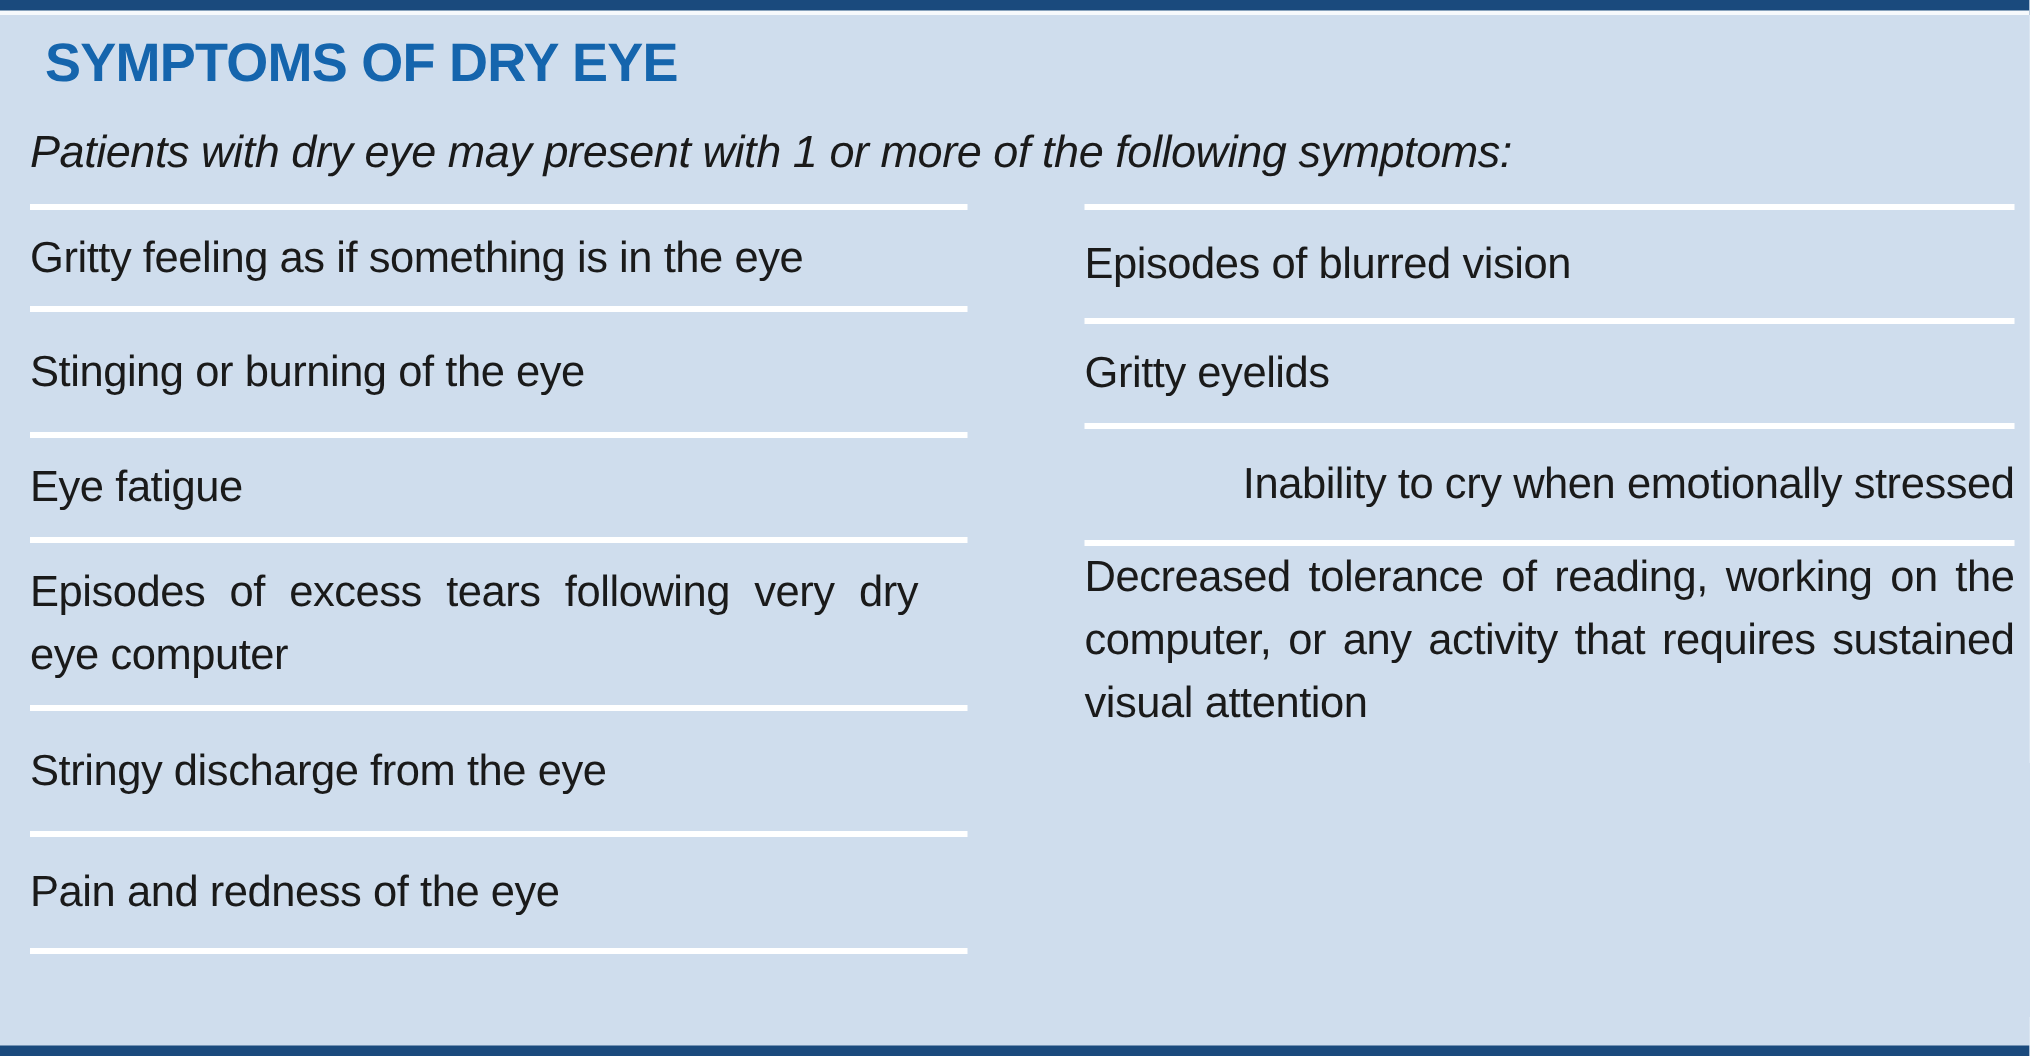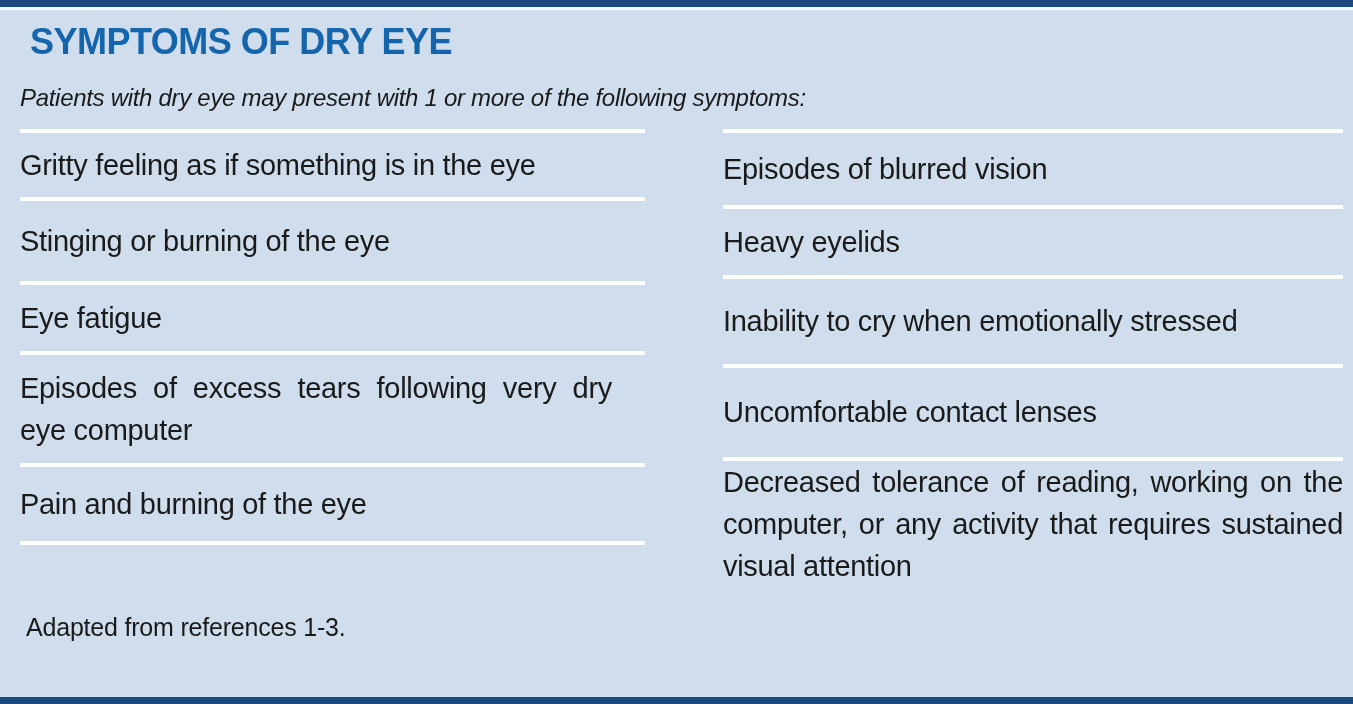--- a/index.html
+++ b/index.html
@@ -34,21 +34,21 @@
   .page-title{
     margin:20px 4px 0 30px;
     font-size:36px;
     line-height:1.2;
     font-weight:700;
     letter-spacing:-0.5px;
     color:var(--title);
   }
   .intro{
     margin:21px 0 0 20px;
-    font-size:24px;
+    font-size:30px;
     line-height:1.2;
     font-style:italic;
     letter-spacing:-0.3px;
     color:var(--text);
   }
   .columns{
     display:flex;
     margin:16px 0 0 20px;
     align-items:flex-start;
   }
@@ -70,21 +70,21 @@
   
   .col.left  .r0{height:68px;}
   .col.left  .r1{height:84px;}
   .col.left  .r2{height:70px;}
   .col.left  .r3{height:112px;}
   .col.left  .r3 .cell{max-width:592px;}
   .col.left  .r4{height:84px;}
   .col.left  .r5{height:78px;}
   .col.right .r0{height:76px;}
   .col.right .r1{height:70px;}
-  .col.right .r2{height:89px;}
+  .col.right .r2{height:78px;text-align:right;}
   .col.right .r3{height:93px;}
   .col.right .r4{min-height:130px;align-items:flex-start;}
   .cell{width:100%;}
   .footnote{
     margin:22px 0 0 26px;
     font-size:25px;
     letter-spacing:-0.2px;
     color:var(--text);
   }
 </style>
@@ -105,39 +105,38 @@
         </div>
       <div class="row r1">
           <div class="cell">Stinging or burning of the eye</div>
         </div>
       <div class="row r2">
           <div class="cell">Eye fatigue</div>
         </div>
       <div class="row r3">
           <div class="cell justify">Episodes of excess tears following very dry eye computer</div>
         </div>
+      <div class="row r4">
+          <div class="cell">Stringy discharge from the eye</div>
+        </div>
       <div class="row r5">
-          <div class="cell">Pain and burning of the eye</div>
+          <div class="cell">Pain and redness of the eye</div>
         </div>
     </div>
     <div class="col right">
       <div class="row r0">
           <div class="cell">Episodes of blurred vision</div>
         </div>
       <div class="row r1">
-          <div class="cell">Heavy eyelids</div>
+          <div class="cell">Gritty eyelids</div>
         </div>
       <div class="row r2">
           <div class="cell">Inability to cry when emotionally stressed</div>
-        </div>
-      <div class="row r3">
-          <div class="cell">Uncomfortable contact lenses</div>
         </div>
       <div class="row r4 last">
           <div class="cell justify">Decreased tolerance of reading, working on the computer, or any activity that requires sustained visual attention</div>
         </div>
     </div>
   </div>
 
-  <p class="footnote">Adapted from references 1-3.</p>
 
   <div class="accent-bar bottom"></div>
 </div>
 
 </body></html>

